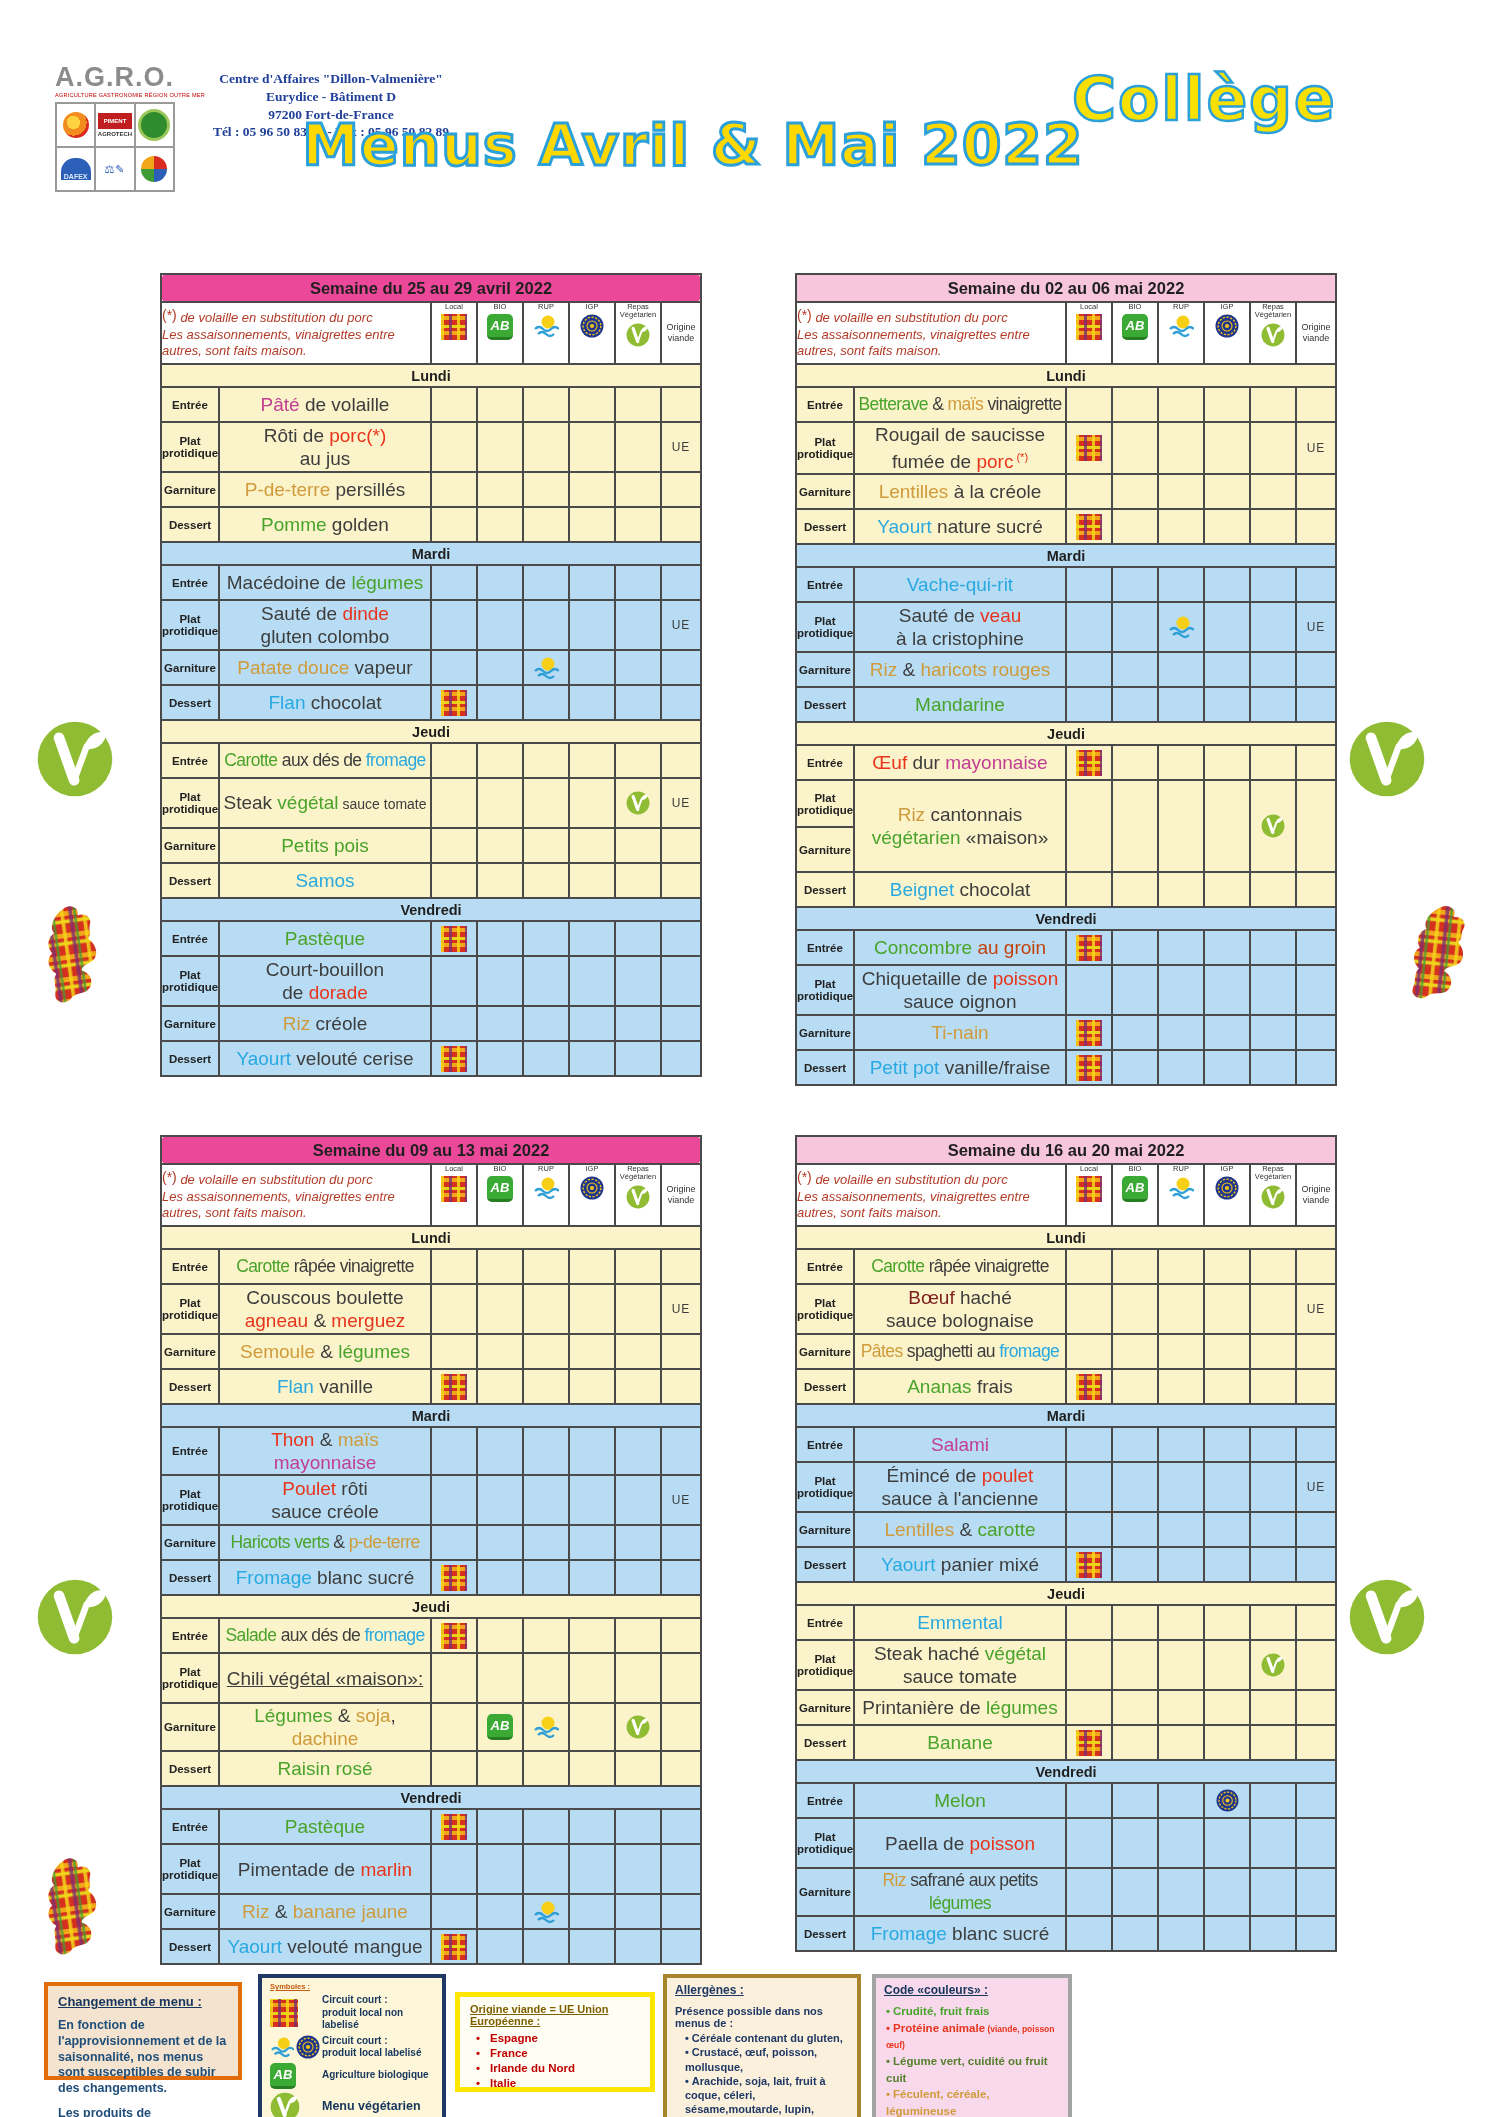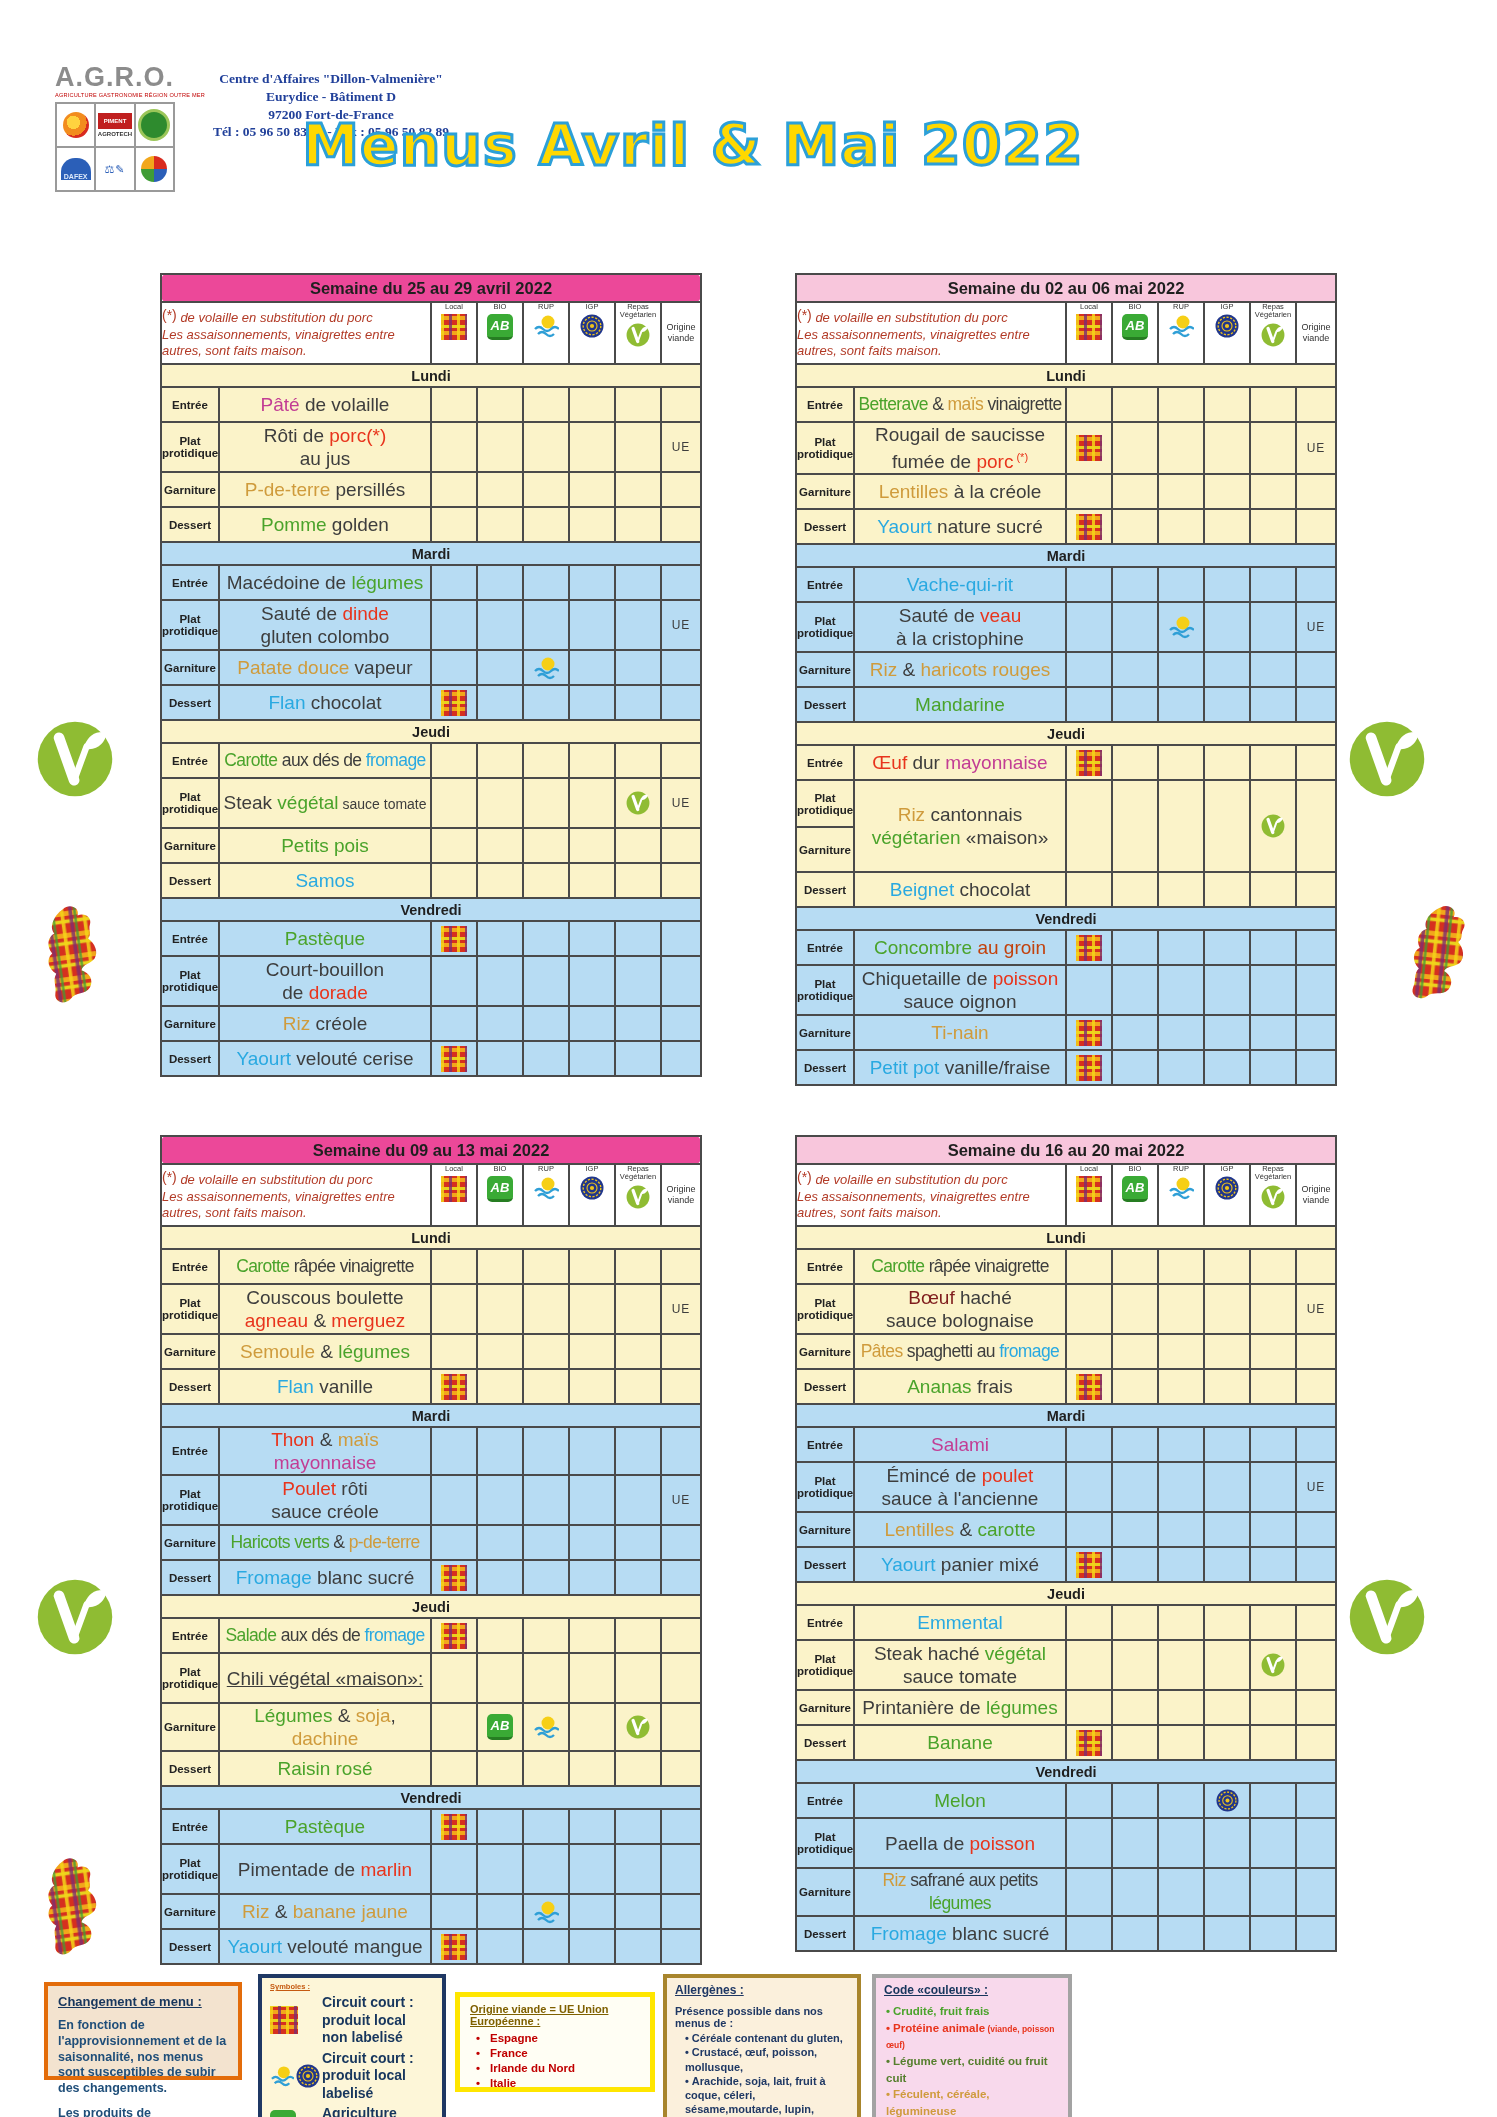--- a/index.html
+++ b/index.html
@@ -74,21 +74,21 @@
   
   .fbox{position:absolute;box-sizing:border-box;}
   .fbox .ftitle{font-weight:bold;text-decoration:underline;}
   .box-change{border:4px solid #e36c0a;background:#f3e3cf;padding:8px 10px;color:#1f4e79;font-size:12.5px;line-height:1.25;}
   .box-change .ftitle{color:#17365d;font-size:13px;margin-bottom:8px;}
   .box-change p{margin:0 0 10px 0;font-weight:bold;}
   .box-symbols{border:4px solid #1f3864;background:#fdf6d8;padding:4px 8px;color:#17365d;}
   .box-symbols .ftitle{font-size:7.5px;color:#c55a11;}
   .sym-row{display:flex;align-items:center;margin:3px 0;}
   .sym-ic{width:52px;display:flex;align-items:center;justify-content:flex-start;gap:2px;flex-shrink:0;}
-  .sym-tx{font-size:14px;font-weight:bold;line-height:1.25;}
+  .sym-tx{font-size:10px;font-weight:bold;line-height:1.25;}
   .sym-tx.big{font-size:12.5px;}
   .box-origin{border:5px solid #ffe600;background:#fffef4;padding:6px 10px;}
   .box-origin .ftitle{color:#7f6000;font-size:11px;}
   .box-origin ul{margin:5px 0 0 6px;padding:0;list-style:none;}
   .box-origin li{color:#c00000;font-size:11.5px;font-weight:bold;margin:3px 0;}
   .box-origin li::before{content:"•";margin-right:10px;}
   .box-allerg{border:4px solid #a8852c;background:#fbf0dc;padding:5px 8px;color:#1f3864;}
   .box-allerg .ftitle{font-size:12px;}
   .box-allerg .intro{font-size:11px;font-weight:bold;margin-top:8px;}
   .box-allerg ul{margin:2px 0 0 10px;padding:0;list-style:none;}
@@ -145,20 +145,21 @@
     </div>
   </div>
 
   <div class="address">
     <div>Centre d'Affaires "Dillon-Valmenière"</div>
     <div>Eurydice - Bâtiment D</div>
     <div>97200 Fort-de-France</div>
     <div>Tél : 05 96 50 83 83 - Fax : 05 96 50 82 89</div>
   </div>
 
+  <div class="college">Collège</div>
   <div class="menus-title">Menus Avril &amp; Mai 2022</div>
 
   <div id="tables-layer">
       <div class="week" style="left:160px;top:253px">
         <table class="menu">
           <colgroup>
             <col style="width:58px">
             <col style="width:212px">
             <col style="width:46px">
             <col style="width:46px">

